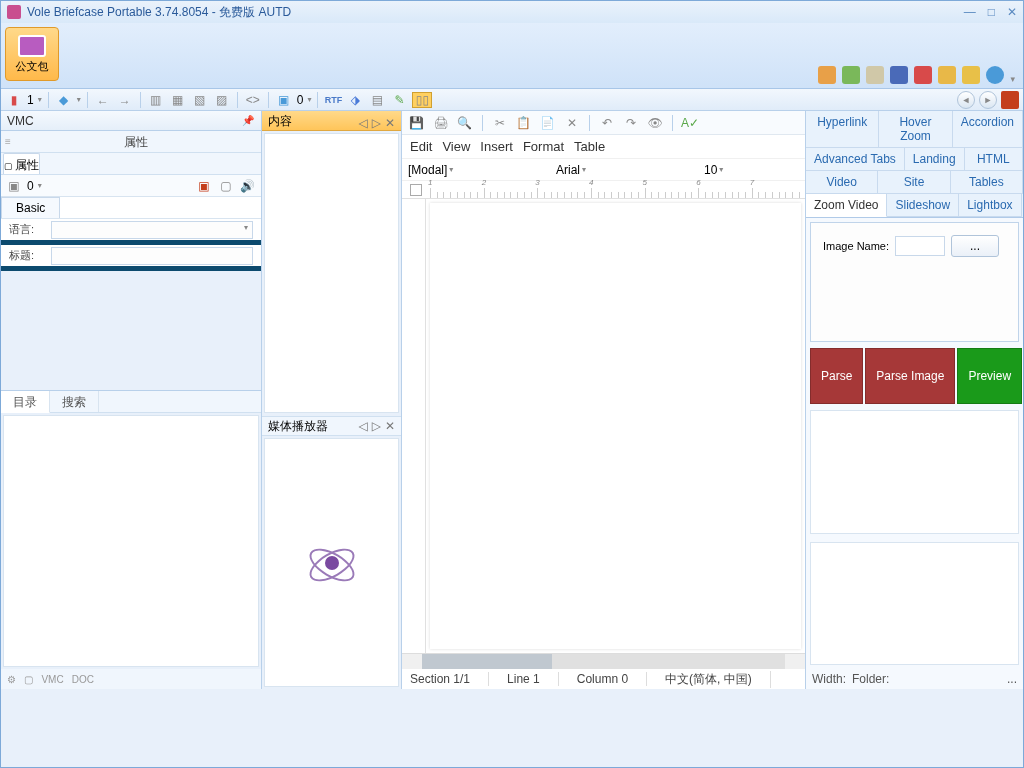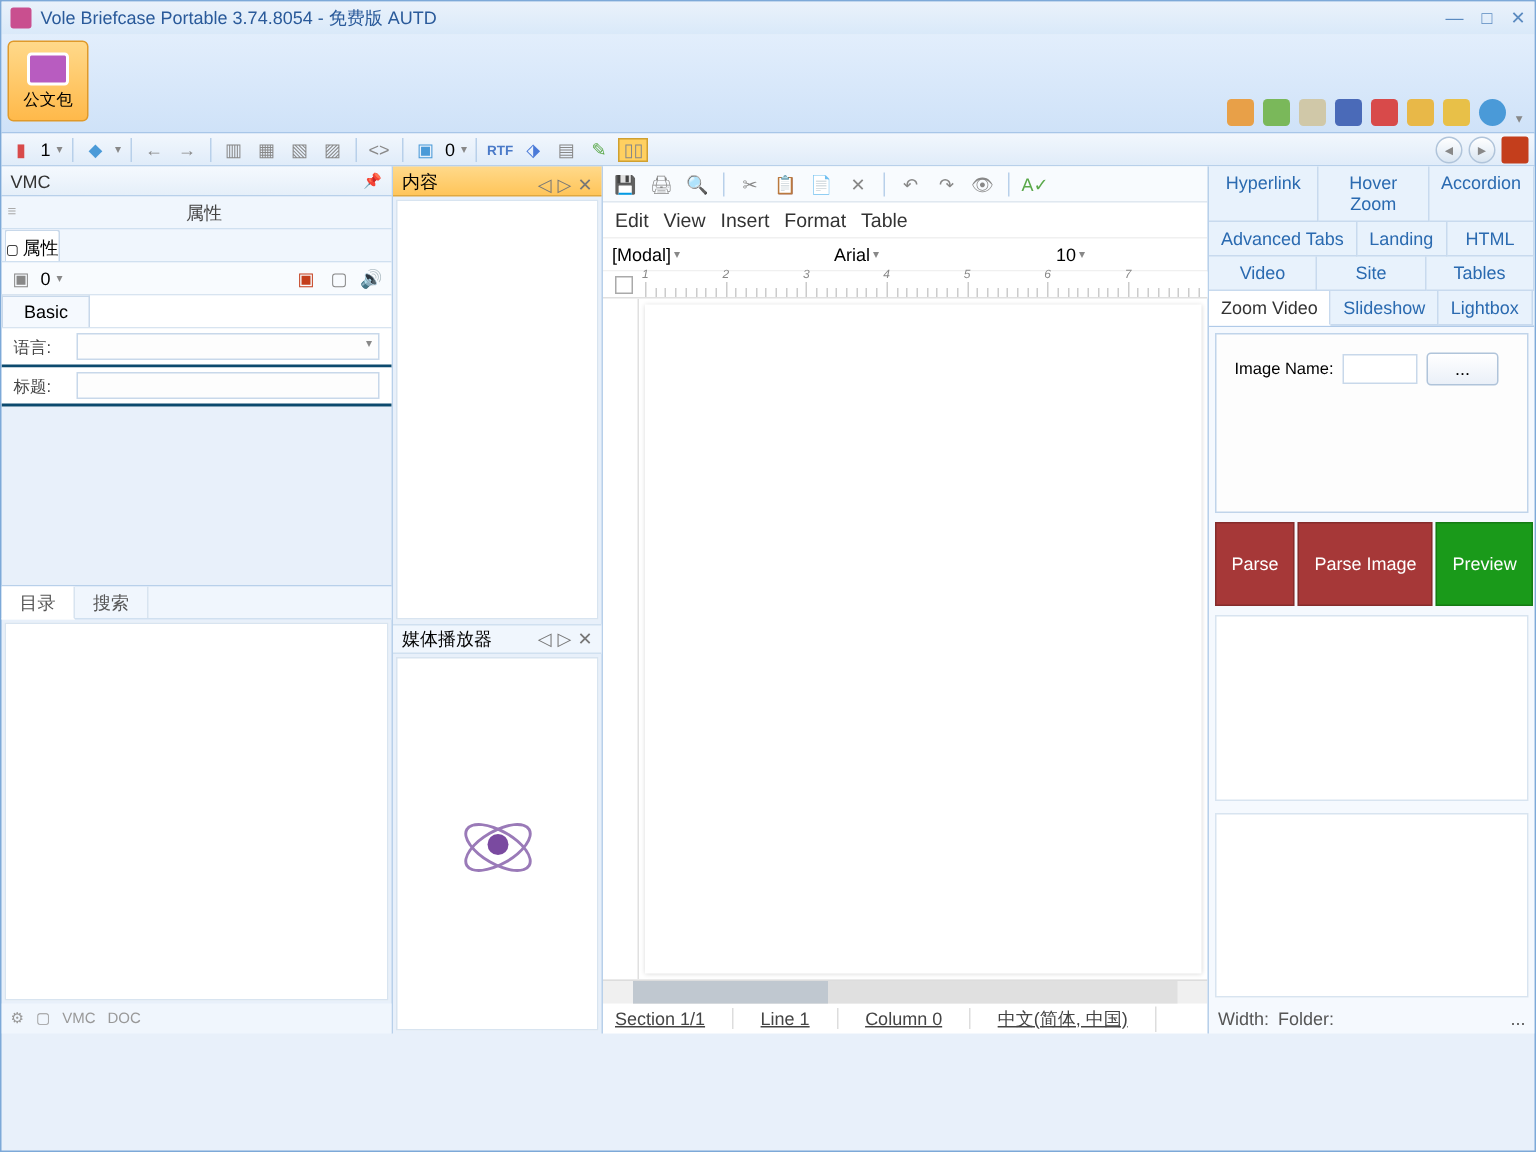--- a/index.html
+++ b/index.html
@@ -22,21 +22,21 @@
 .panel-hdr { height: 20px; background: linear-gradient(#f5f9fe,#e5eff9); border-bottom: 1px solid #b8d0ea; display: flex; align-items: center; padding: 0 6px; font-size: 11px; color: #333; }
 .panel-hdr .pin { margin-left: auto; font-size: 10px; color: #777; }
 .vmc-area { height: 280px; border-bottom: 1px solid #b8d0ea; display: flex; flex-direction: column; }
 .prop-hdr { height: 22px; text-align: center; line-height: 22px; background: #f0f6fd; border-bottom: 1px solid #d0e0f0; color: #444; }
 .tabrow { height: 22px; background: #f0f6fd; border-bottom: 1px solid #d0e0f0; display: flex; }
 .tab { padding: 3px 0; background: #fff; border: 1px solid #c8d8ea; border-bottom: none; font-size: 11px; border-radius: 2px 2px 0 0; margin-left: 2px; }
 .prop-tools { height: 22px; background: #f8fbfe; border-bottom: 1px solid #d8e4f0; display: flex; align-items: center; padding: 0 4px; gap: 4px; }
 .prop-tools .fill { flex: 1; }
 .basic-tab { height: 22px; background: #fff; border-bottom: 1px solid #d8e4f0; display: flex; }
 .basic-tab .t { padding: 3px 14px; border: 1px solid #c8d8ea; border-bottom: none; background: #f5f9fe; font-size: 11px; }
-.formrow { height: 26px; display: flex; align-items: center; padding: 0 8px; border-bottom: 2px solid #0c4a6e; background: #fff; }
+.formrow { height: 26px; display: flex; align-items: center; padding: 0 8px; border-bottom: 5px solid #0c4a6e; background: #fff; }
 .formrow label { width: 42px; font-size: 11px; color: #444; }
 .formrow .ctrl { flex: 1; height: 18px; border: 1px solid #c8d8ea; background: #fdfdfd; }
 .catalog { flex: 1; display: flex; flex-direction: column; }
 .cat-tabs { height: 22px; background: #f0f6fd; border-bottom: 1px solid #d0e0f0; display: flex; }
 .cat-tabs .ct { padding: 3px 12px; font-size: 11px; color: #555; border-right: 1px solid #d8e4f0; }
 .cat-tabs .ct.active { background: #fff; border-bottom: 1px solid #fff; margin-bottom: -1px; }
 .cat-body { flex: 1; background: #fff; border: 1px solid #d8e4f0; margin: 2px; }
 .cat-footer { height: 20px; background: #f0f6fd; display: flex; align-items: center; padding: 0 6px; gap: 8px; }
 .cat-footer span { font-size: 10px; color: #999; }
 .mid { width: 140px; display: flex; flex-direction: column; border-right: 1px solid #b8d0ea; }
@@ -60,21 +60,21 @@
 .efmt .dd { display: flex; align-items: center; gap: 2px; }
 .efmt .dd::after { content: '▾'; font-size: 8px; color: #888; }
 .ruler-h { height: 18px; background: #fff; border-bottom: 1px solid #e0e0e0; position: relative; font-size: 8px; color: #888; padding-left: 28px; }
 .ruler-h::before { content: ''; position: absolute; left: 8px; top: 3px; width: 10px; height: 10px; border: 1px solid #aaa; }
 .ebody { flex: 1; display: flex; overflow: hidden; }
 .ruler-v { width: 24px; background: #fff; border-right: 1px solid #e0e0e0; }
 .page { flex: 1; background: #fff; box-shadow: 0 0 3px rgba(0,0,0,0.15); margin: 4px; }
 .escroll { height: 16px; background: #f0f0f0; border-top: 1px solid #ddd; display: flex; }
 .escroll .track { flex: 1; margin: 0 20px; background: #e0e0e0; position: relative; }
 .escroll .thumb { width: 130px; height: 100%; background: #c0c8d0; position: absolute; left: 0; }
-.estatus { height: 20px; display: flex; align-items: center; padding: 0 8px; gap: 18px; font-size: 11px; font-family: monospace; color: #444; text-decoration: underline; }
+.estatus { height: 20px; display: flex; align-items: center; padding: 0 8px; gap: 18px; font-size: 11px; font-family: monospace; color: #444; }
 .estatus .s { border-right: 1px solid #ddd; padding-right: 18px; }
 .right { width: 218px; border-left: 1px solid #b8d0ea; display: flex; flex-direction: column; background: #f5f9fe; }
 .rtabs { display: flex; flex-wrap: wrap; border-bottom: 1px solid #b0cae8; background: #e8f2fc; }
 .rtabs .rt { padding: 4px 8px; font-size: 11px; color: #2a6ab0; border-right: 1px solid #c8daee; border-bottom: 1px solid #c8daee; cursor: default; }
 .rtabs .rt.active { background: #fff; color: #333; border-bottom: 1px solid #fff; }
 .rpanel { border: 1px solid #c0d4ea; background: #fdfdfd; margin: 4px; padding: 12px; height: 120px; }
 .rpanel .row { display: flex; align-items: center; gap: 6px; }
 .rpanel label { font-size: 11px; }
 .rpanel input { width: 50px; height: 20px; border: 1px solid #c8d8ea; }
 .rpanel button { width: 48px; height: 22px; border: 1px solid #b0c4da; background: linear-gradient(#fff,#eaf0f8); border-radius: 3px; }

